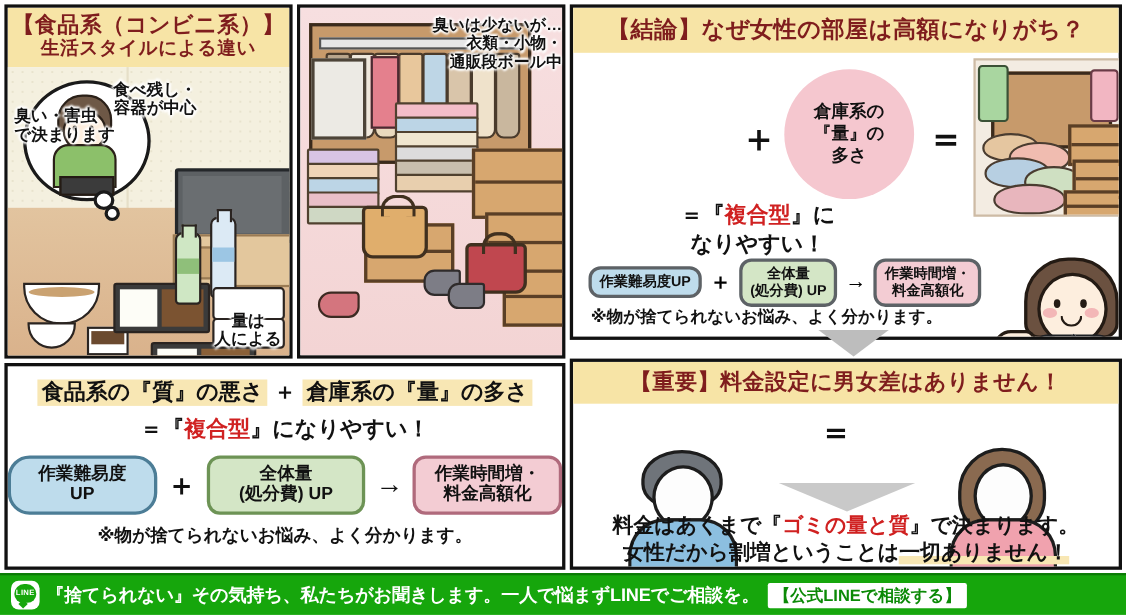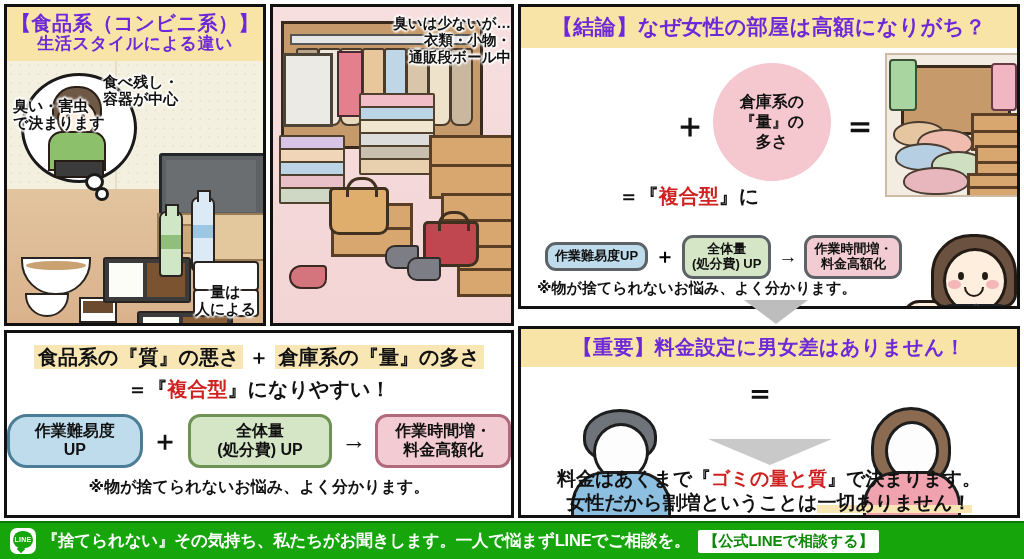--- a/index.html
+++ b/index.html
@@ -7,21 +7,21 @@
     width:1024px;height:559px;overflow:hidden;
     font-family:"Liberation Sans","DejaVu Sans",sans-serif;
     -webkit-font-smoothing:antialiased;
   }
   .stage{position:relative;width:1024px;height:559px;background:#ffffff;}
 
   
   .panel{position:absolute;border:3px solid #111;background:#fff;box-sizing:border-box;overflow:hidden;}
   .panel-head{
     width:100%;box-sizing:border-box;text-align:center;
-    font-weight:bold;color:#6d28d9;letter-spacing:.5px;
+    font-weight:bold;color:#7f1d1d;letter-spacing:.5px;
   }
   .head-yellow{background:#f7e4a6;}
   .head-pink{background:#f7ced2;}
 
   
   #panel-food{left:4px;top:4px;width:262px;height:322px;}
   #panel-ware{left:270px;top:4px;width:244px;height:322px;}
 
   #panel-food .panel-head,#panel-ware .panel-head{padding:5px 0 7px;}
   .head-l1{font-size:20px;line-height:1.12;display:block;}
@@ -206,21 +206,21 @@
       <div class="prop bento1"></div>
       <div class="prop bento2"></div>
       <div class="prop btl-g"></div>
       <div class="prop btl-b"></div>
       <div class="prop btl-lay"></div>
       <div class="prop foam1"></div>
       <div class="prop foam2"></div>
 
       <div class="anno" style="left:6px;top:36px;font-size:15px;white-space:pre-line;">臭い・害虫
 で決まります</div>
-      <div class="anno" style="left:96px;top:12px;font-size:15px;white-space:pre-line;">食べ残し・
+      <div class="anno" style="left:96px;top:12px;font-size:15px;white-space:pre-line;text-align:right;">食べ残し・
 容器が中心</div>
       <div class="anno" style="left:188px;top:222px;font-size:15px;white-space:pre-line;text-align:center;">量は
 人による</div>
     </div>
   </div>
 
   <div class="panel" id="panel-ware">
     <div class="scene scene-ware">
 
       <div class="closet">
@@ -327,23 +327,24 @@
       <div class="mpile" style="left:16px;top:112px;width:62px;height:24px;background:#e8b6bd;"></div>
       <div class="boxp" style="left:84px;top:58px;width:44px;height:32px;"></div>
       <div class="boxp" style="left:88px;top:90px;width:42px;height:30px;"></div>
       <div class="boxp" style="left:80px;top:118px;width:50px;height:22px;"></div>
     </div>
 
     <div class="conc-eq" style="left:18px;top:176px;width:300px;">
       <div>
         <span>＝『</span><span class="red">複合型</span><span>』に</span>
       </div>
-    </div>
-
-    <div class="mini-chips" style="left:24px;top:228px;">
+      <div>なりやすい！</div>
+    </div>
+
+    <div class="mini-chips" style="left:14px;top:228px;">
       <div class="mchip chip-blue" style="white-space:pre-line;">作業難易度UP</div>
       <div style="font-size:20px;font-weight:bold;">＋</div>
       <div class="mchip chip-green" style="white-space:pre-line;">全体量
 (処分費) UP</div>
       <div style="font-size:19px;font-weight:bold;">→</div>
       <div class="mchip chip-pink" style="white-space:pre-line;">作業時間増・
 料金高額化</div>
     </div>
 
     <div class="conc-note" style="left:16px;top:272px;">※物が捨てられないお悩み、よく分かります。</div>

